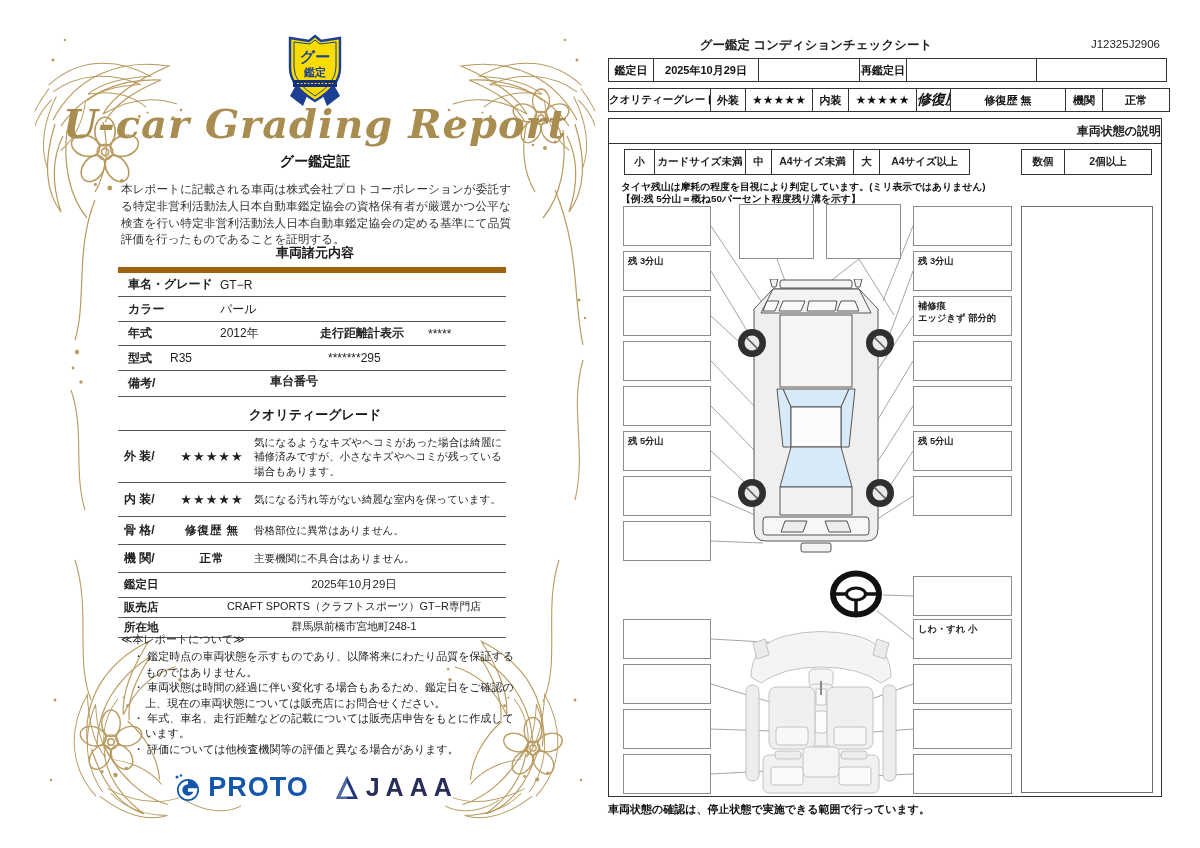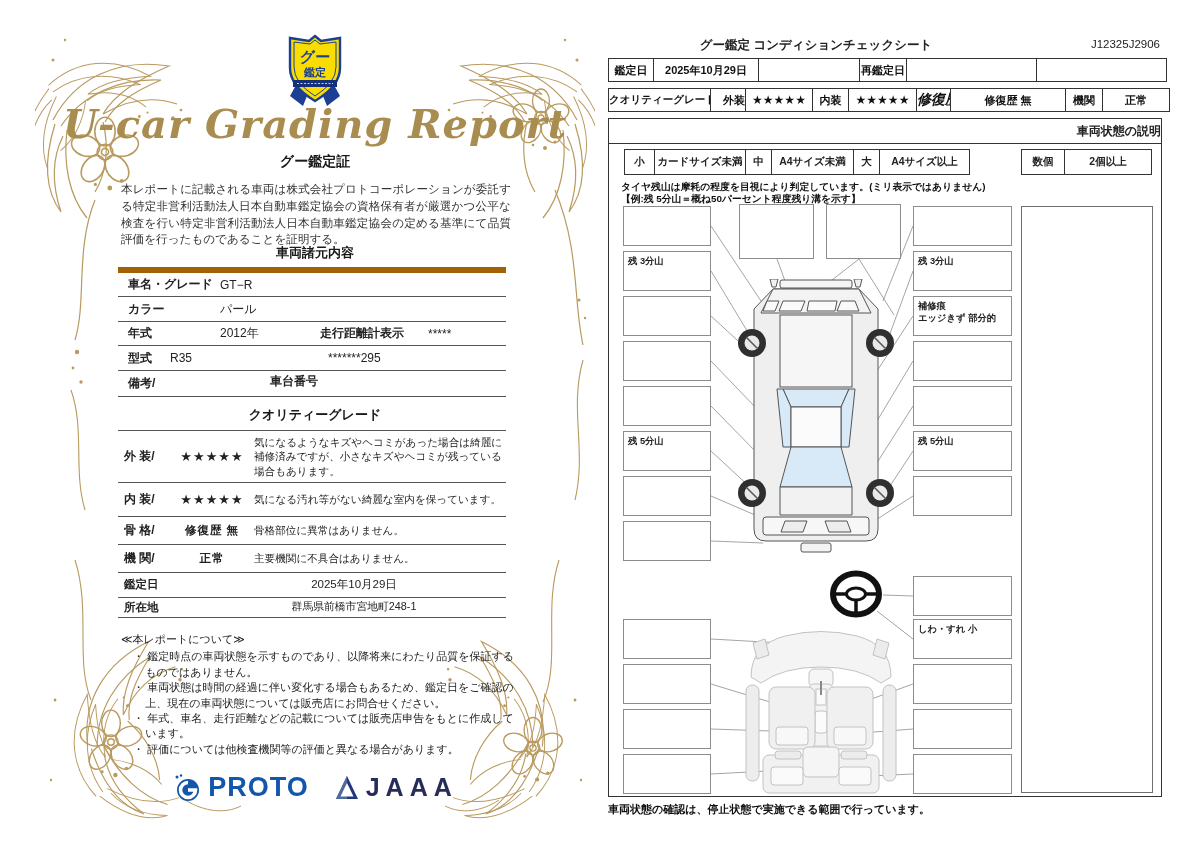--- a/index.html
+++ b/index.html
@@ -184,20 +184,24 @@
     <div class="grow" style="min-height:28px;">
       <span class="gl">機 関/</span>
       <span class="gv">正常</span>
       <span class="gd">主要機関に不具合はありません。</span>
     </div>
     <div class="irow" style="min-height:25px;">
       <span class="il">鑑定日</span>
       <span class="iv">2025年10月29日</span>
     </div>
     <div class="irow">
+      <span class="il">販売店</span>
+      <span class="iv" style="font-size:10.8px;">CRAFT SPORTS（クラフトスポーツ）GT−R専門店</span>
+    </div>
+    <div class="irow">
       <span class="il">所在地</span>
       <span class="iv" style="font-size:10.8px;">群馬県前橋市宮地町248-1</span>
     </div>
   </div>
 
   <div class="about">
     <div class="ah">≪本レポートについて≫</div>
     <div class="ai">・ 鑑定時点の車両状態を示すものであり、以降将来にわたり品質を保証するものではありません。</div>
     <div class="ai">・ 車両状態は時間の経過に伴い変化する場合もあるため、鑑定日をご確認の上、現在の車両状態については販売店にお問合せください。</div>
     <div class="ai">・ 年式、車名、走行距離などの記載については販売店申告をもとに作成しています。</div>
@@ -239,21 +243,21 @@
       <td style="width:129px;"></td>
       <td style="width:129px;"></td>
     </tr>
   </tbody>
     </table>
 
   <table class="grid" style="left:4px;top:58px;width:552px;">
     <tbody>
         <tr>
       <td style="width:101px;font-size:10.5px;">クオリティーグレード</td>
-      <td style="width:34px;text-align:right;">外装</td>
+      <td style="width:34px;">外装</td>
       <td style="width:66px;font-size:12px;">★★★★★</td>
       <td style="width:35px;">内装</td>
       <td style="width:67px;font-size:12px;">★★★★★</td>
       <td style="width:33px;font-size:14px;font-style:italic;">修復歴</td>
       <td style="width:114px;">修復歴 無</td>
       <td style="width:36px;">機関</td>
       <td style="width:66px;">正常</td>
     </tr>
   </tbody>
     </table>

